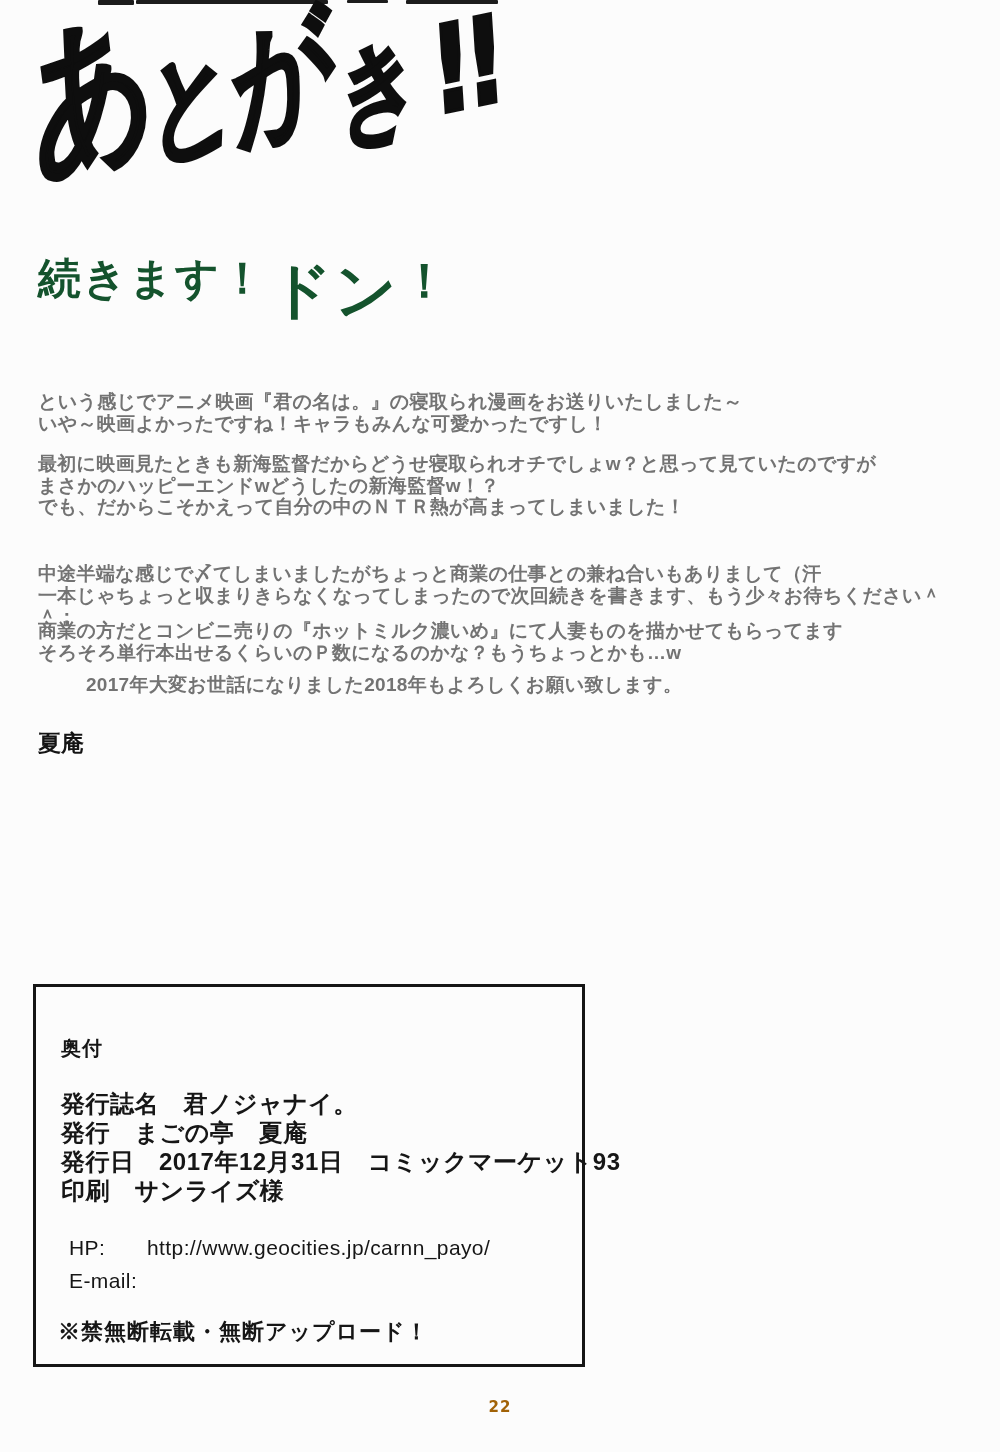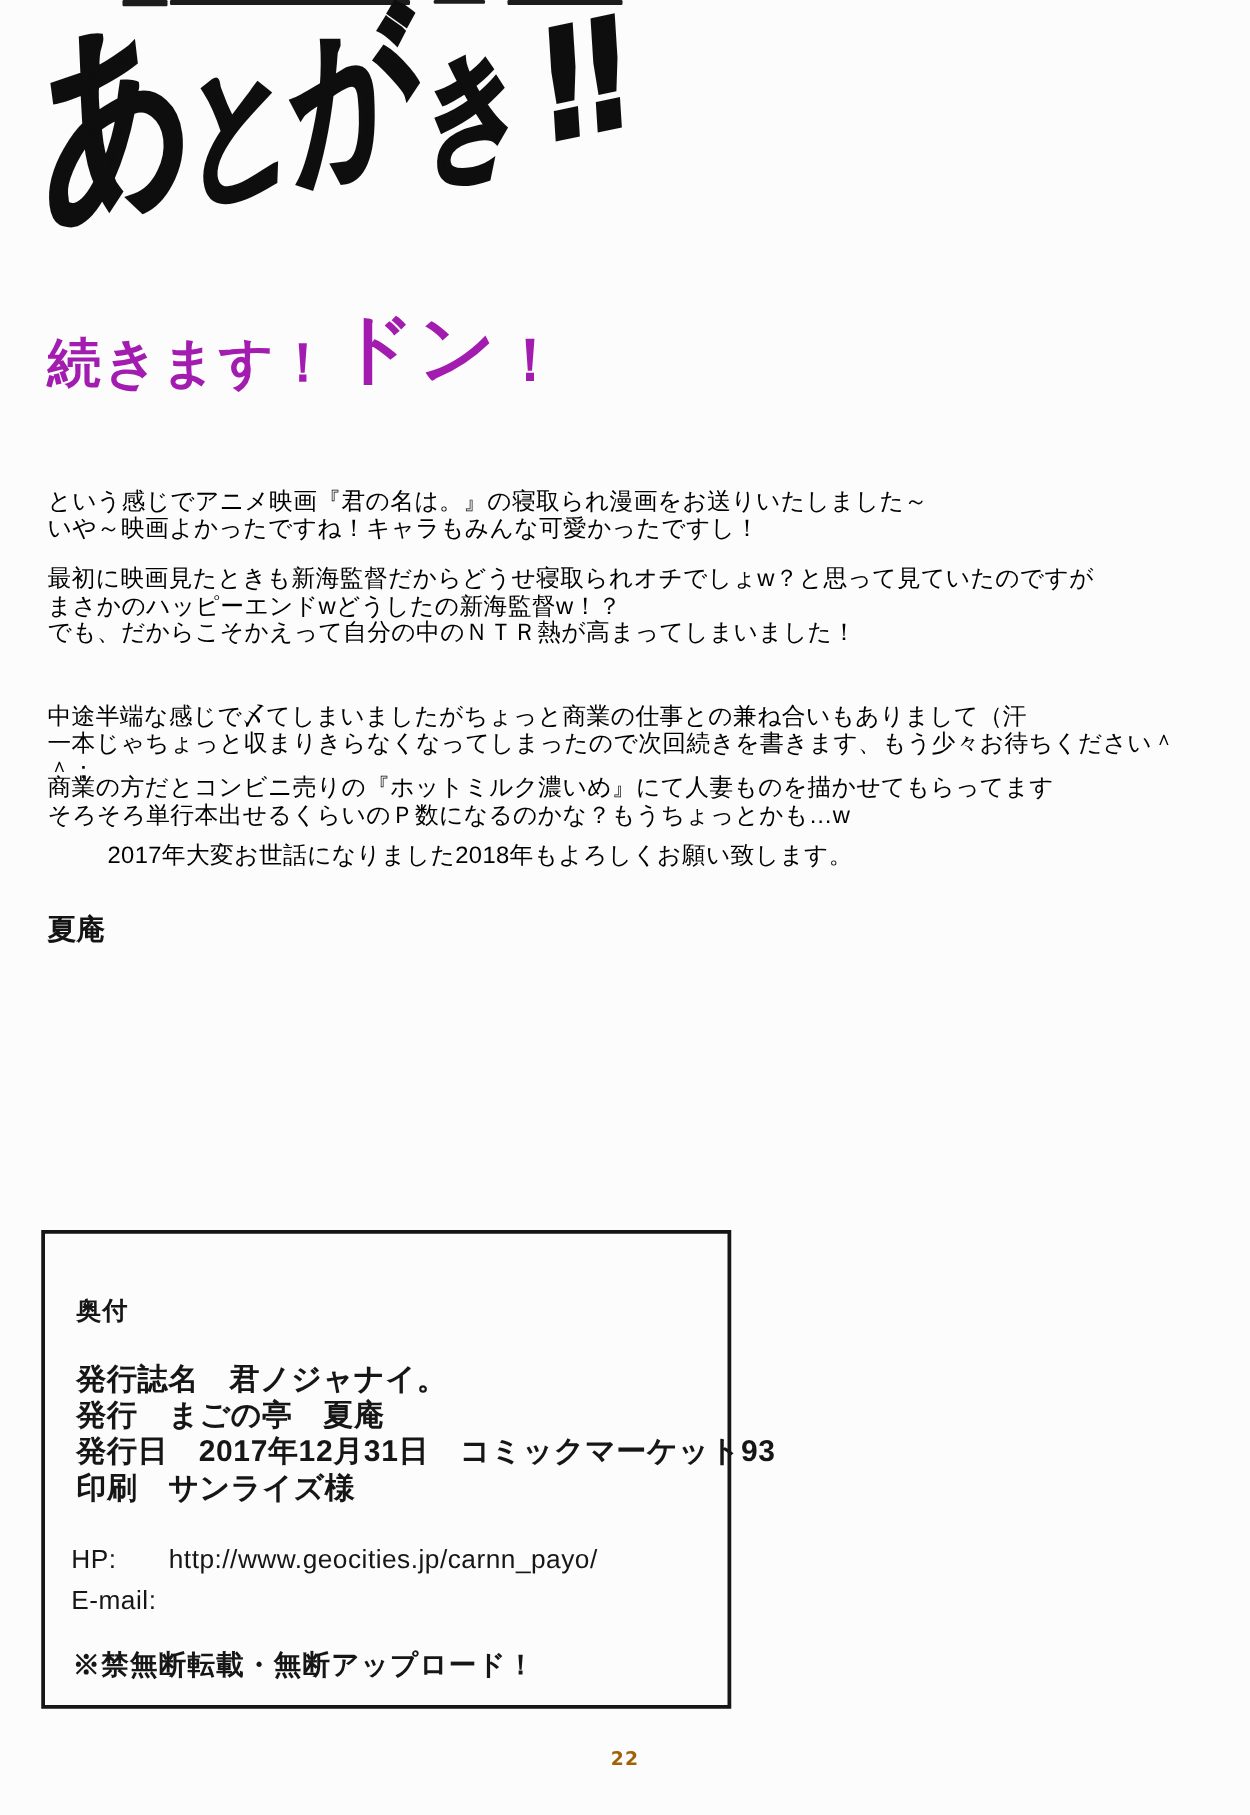--- a/index.html
+++ b/index.html
@@ -38,35 +38,35 @@
   }
   .hchar { display: inline-block; line-height: 1; }
   .hchar.c1 { font-size: 156px; transform: translateY(8px)  rotate(-14deg) skewX(-8deg); }
   .hchar.c2 { font-size: 114px; transform: translateY(44px) rotate(-16deg) skewX(-10deg); margin-left: -14px; }
   .hchar.c3 { font-size: 130px; transform: translateY(12px) rotate(-15deg) skewX(-10deg); margin-left: -8px; }
   .hchar.c4 { font-size: 106px; transform: translateY(42px) rotate(-14deg) skewX(-10deg); margin-left: -2px; }
   .hchar.c5 { font-size: 120px; transform: translateY(16px) rotate(-8deg)  skewX(-6deg); margin-left: 10px; letter-spacing: -12px; }
 
   
   .heading {
-    position: absolute; left: 38px; top: 238px;
-    display: flex; align-items: flex-end;
-    margin: 0; color: #a21caf; white-space: nowrap;
+    position: absolute; left: 38px; top: 250px;
+    display: flex; align-items: flex-start;
+    margin: 0; color: #14532d; white-space: nowrap;
   }
   .h-lead { font-size: 43px; font-weight: 800; letter-spacing: 2px; }
   .h-emph { font-size: 61px; font-weight: 900; letter-spacing: 2px; margin-left: 4px; }
   .h-tail { font-size: 47px; font-weight: 800; margin-left: 2px; }
 
   
   .para {
     position: absolute; left: 38px; width: 940px;
     margin: 0;
     font-size: 19px; line-height: 21.5px;
-    font-weight: 400; letter-spacing: 0.3px;
-    color: #000000;
+    font-weight: 700; letter-spacing: 0.3px;
+    color: #737373;
     white-space: pre-line;
   }
   .p1 { top: 391px; }
   .p2 { top: 453px; }
   .p3 { top: 563px; }
   .p4 { top: 620px; }
   .p5 { top: 674px; margin-left: 48px; }
 
   .signature {
     position: absolute; left: 38px; top: 728px;
@@ -85,21 +85,21 @@
     margin: 0; font-size: 20px; font-weight: 600; letter-spacing: 1px;
   }
   .col-rows {
     position: absolute; left: 25px; top: 102px;
   }
   .col-row {
     margin: 0; font-size: 24px; font-weight: 600;
     line-height: 29px; letter-spacing: 0.5px; white-space: nowrap;
   }
   .col-contacts {
-    position: absolute; left: 21px; top: 244px;
+    position: absolute; left: 33px; top: 244px;
   }
   .col-contact {
     display: flex; align-items: baseline;
     line-height: 33px; font-size: 21px; font-weight: 400;
     font-family: "Liberation Sans", sans-serif;
     letter-spacing: 0.4px; white-space: nowrap;
   }
   .col-contact .col-label { width: 78px; }
   .col-notice {
     position: absolute; left: 22px; top: 330px;

